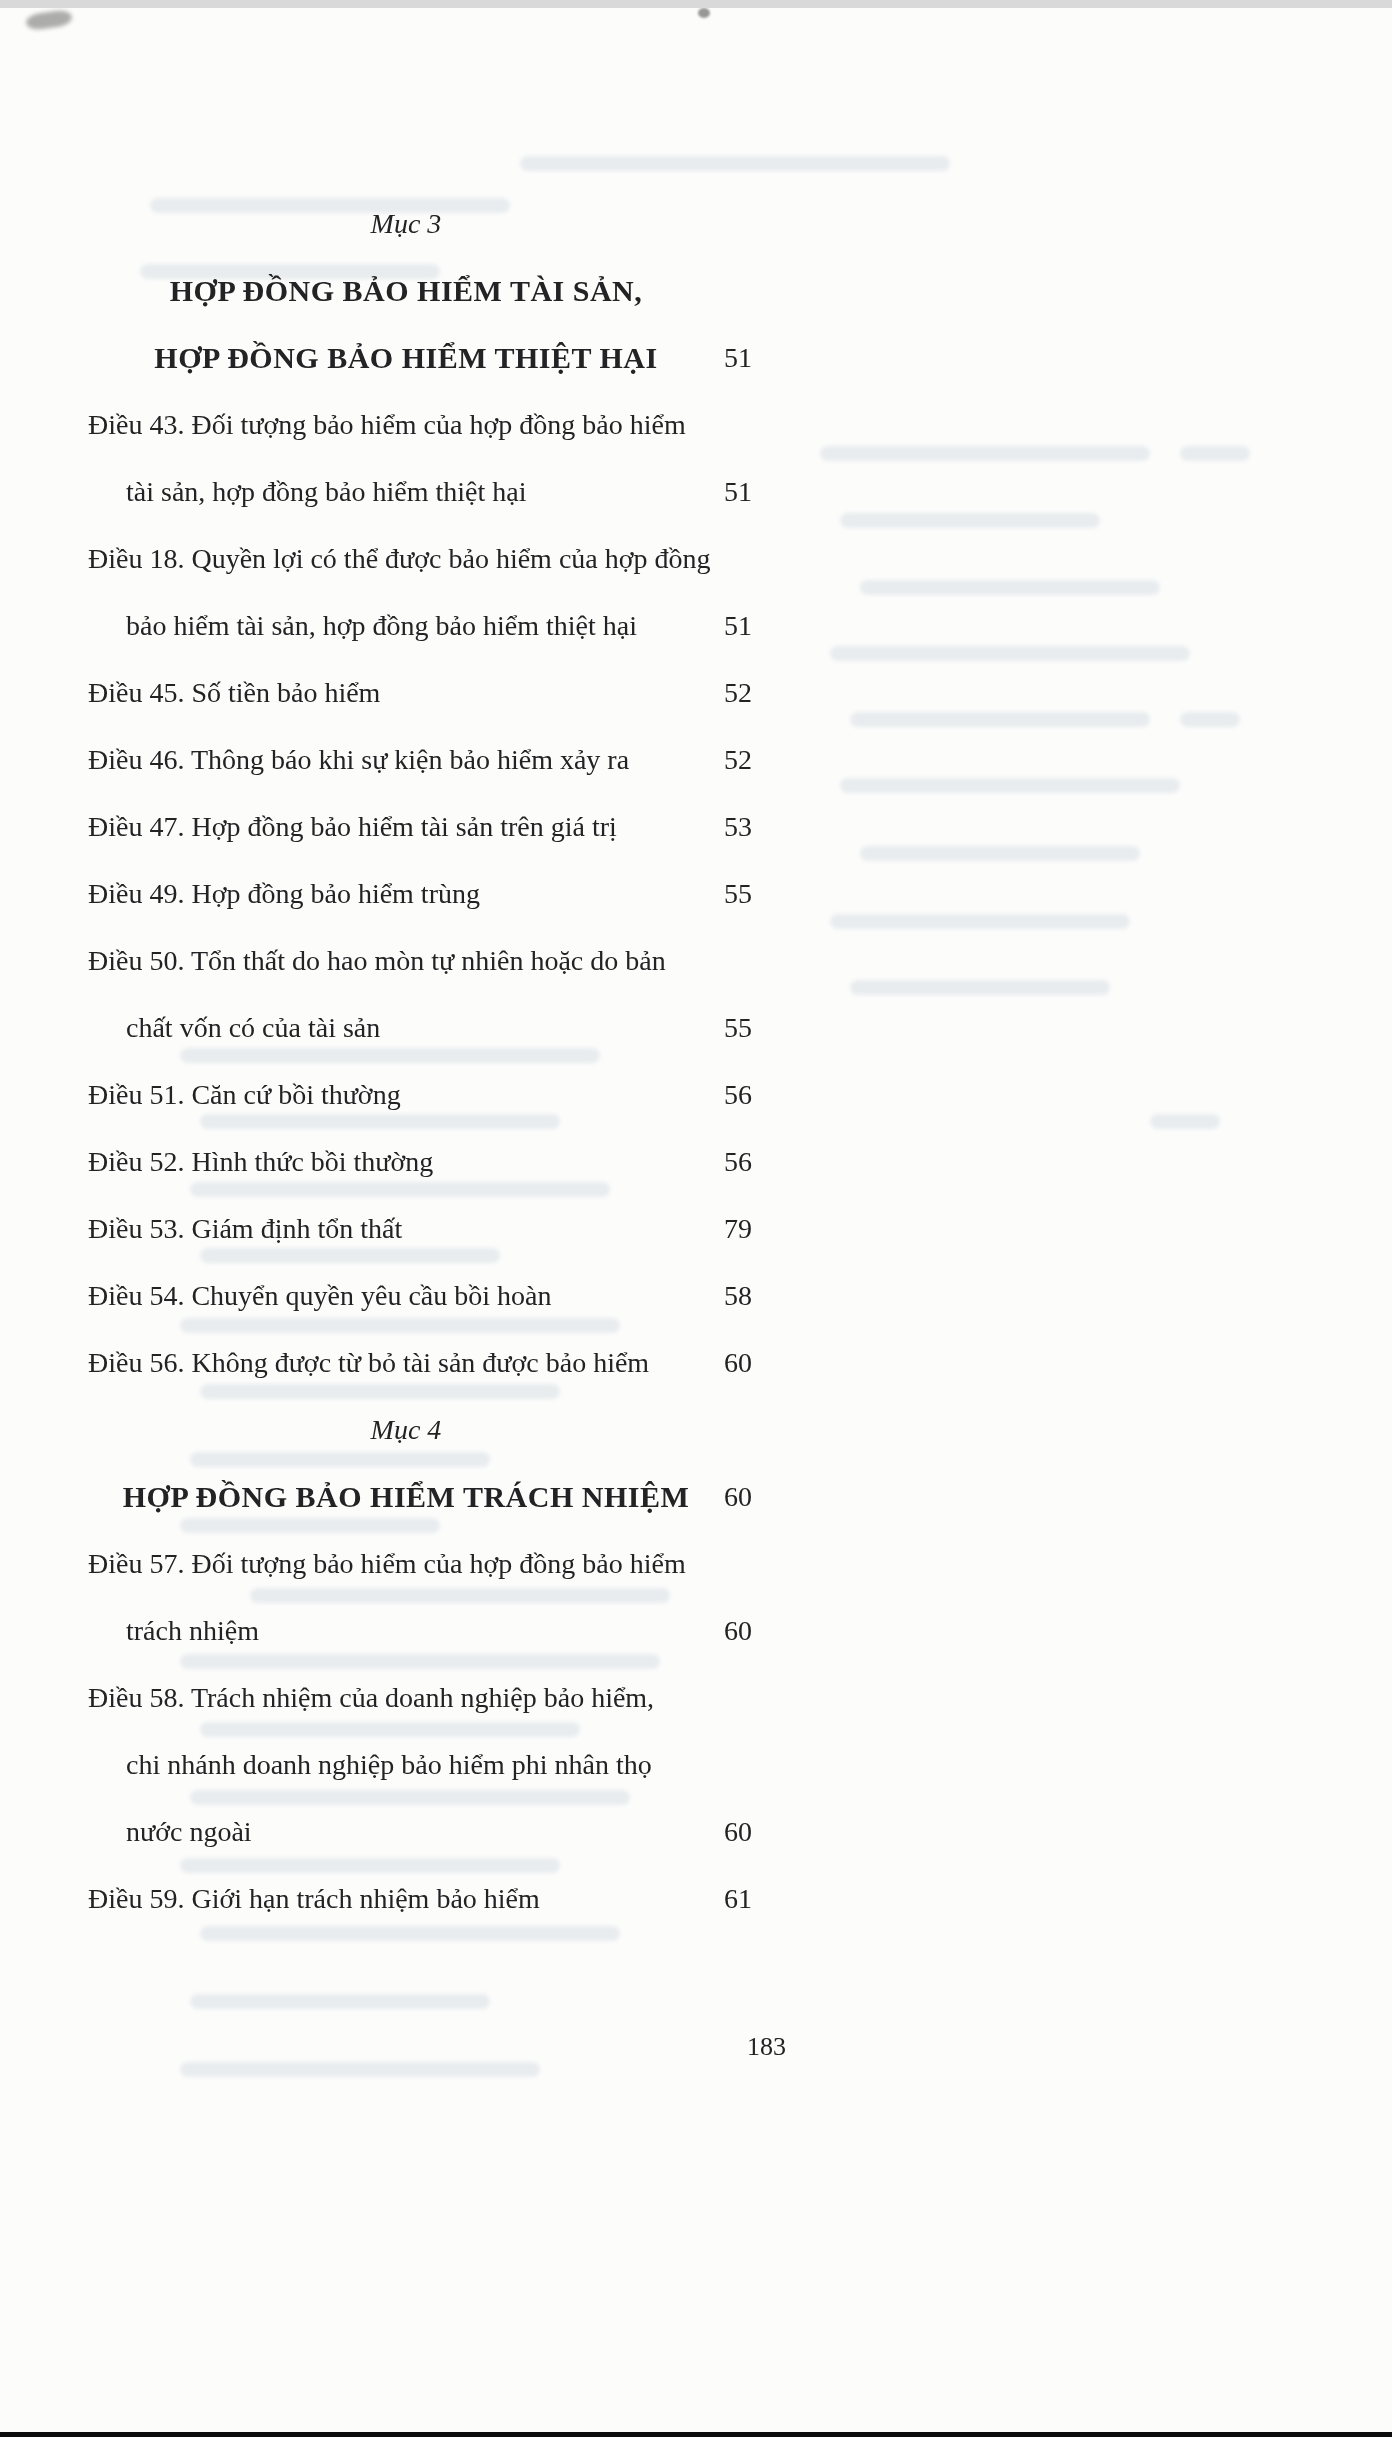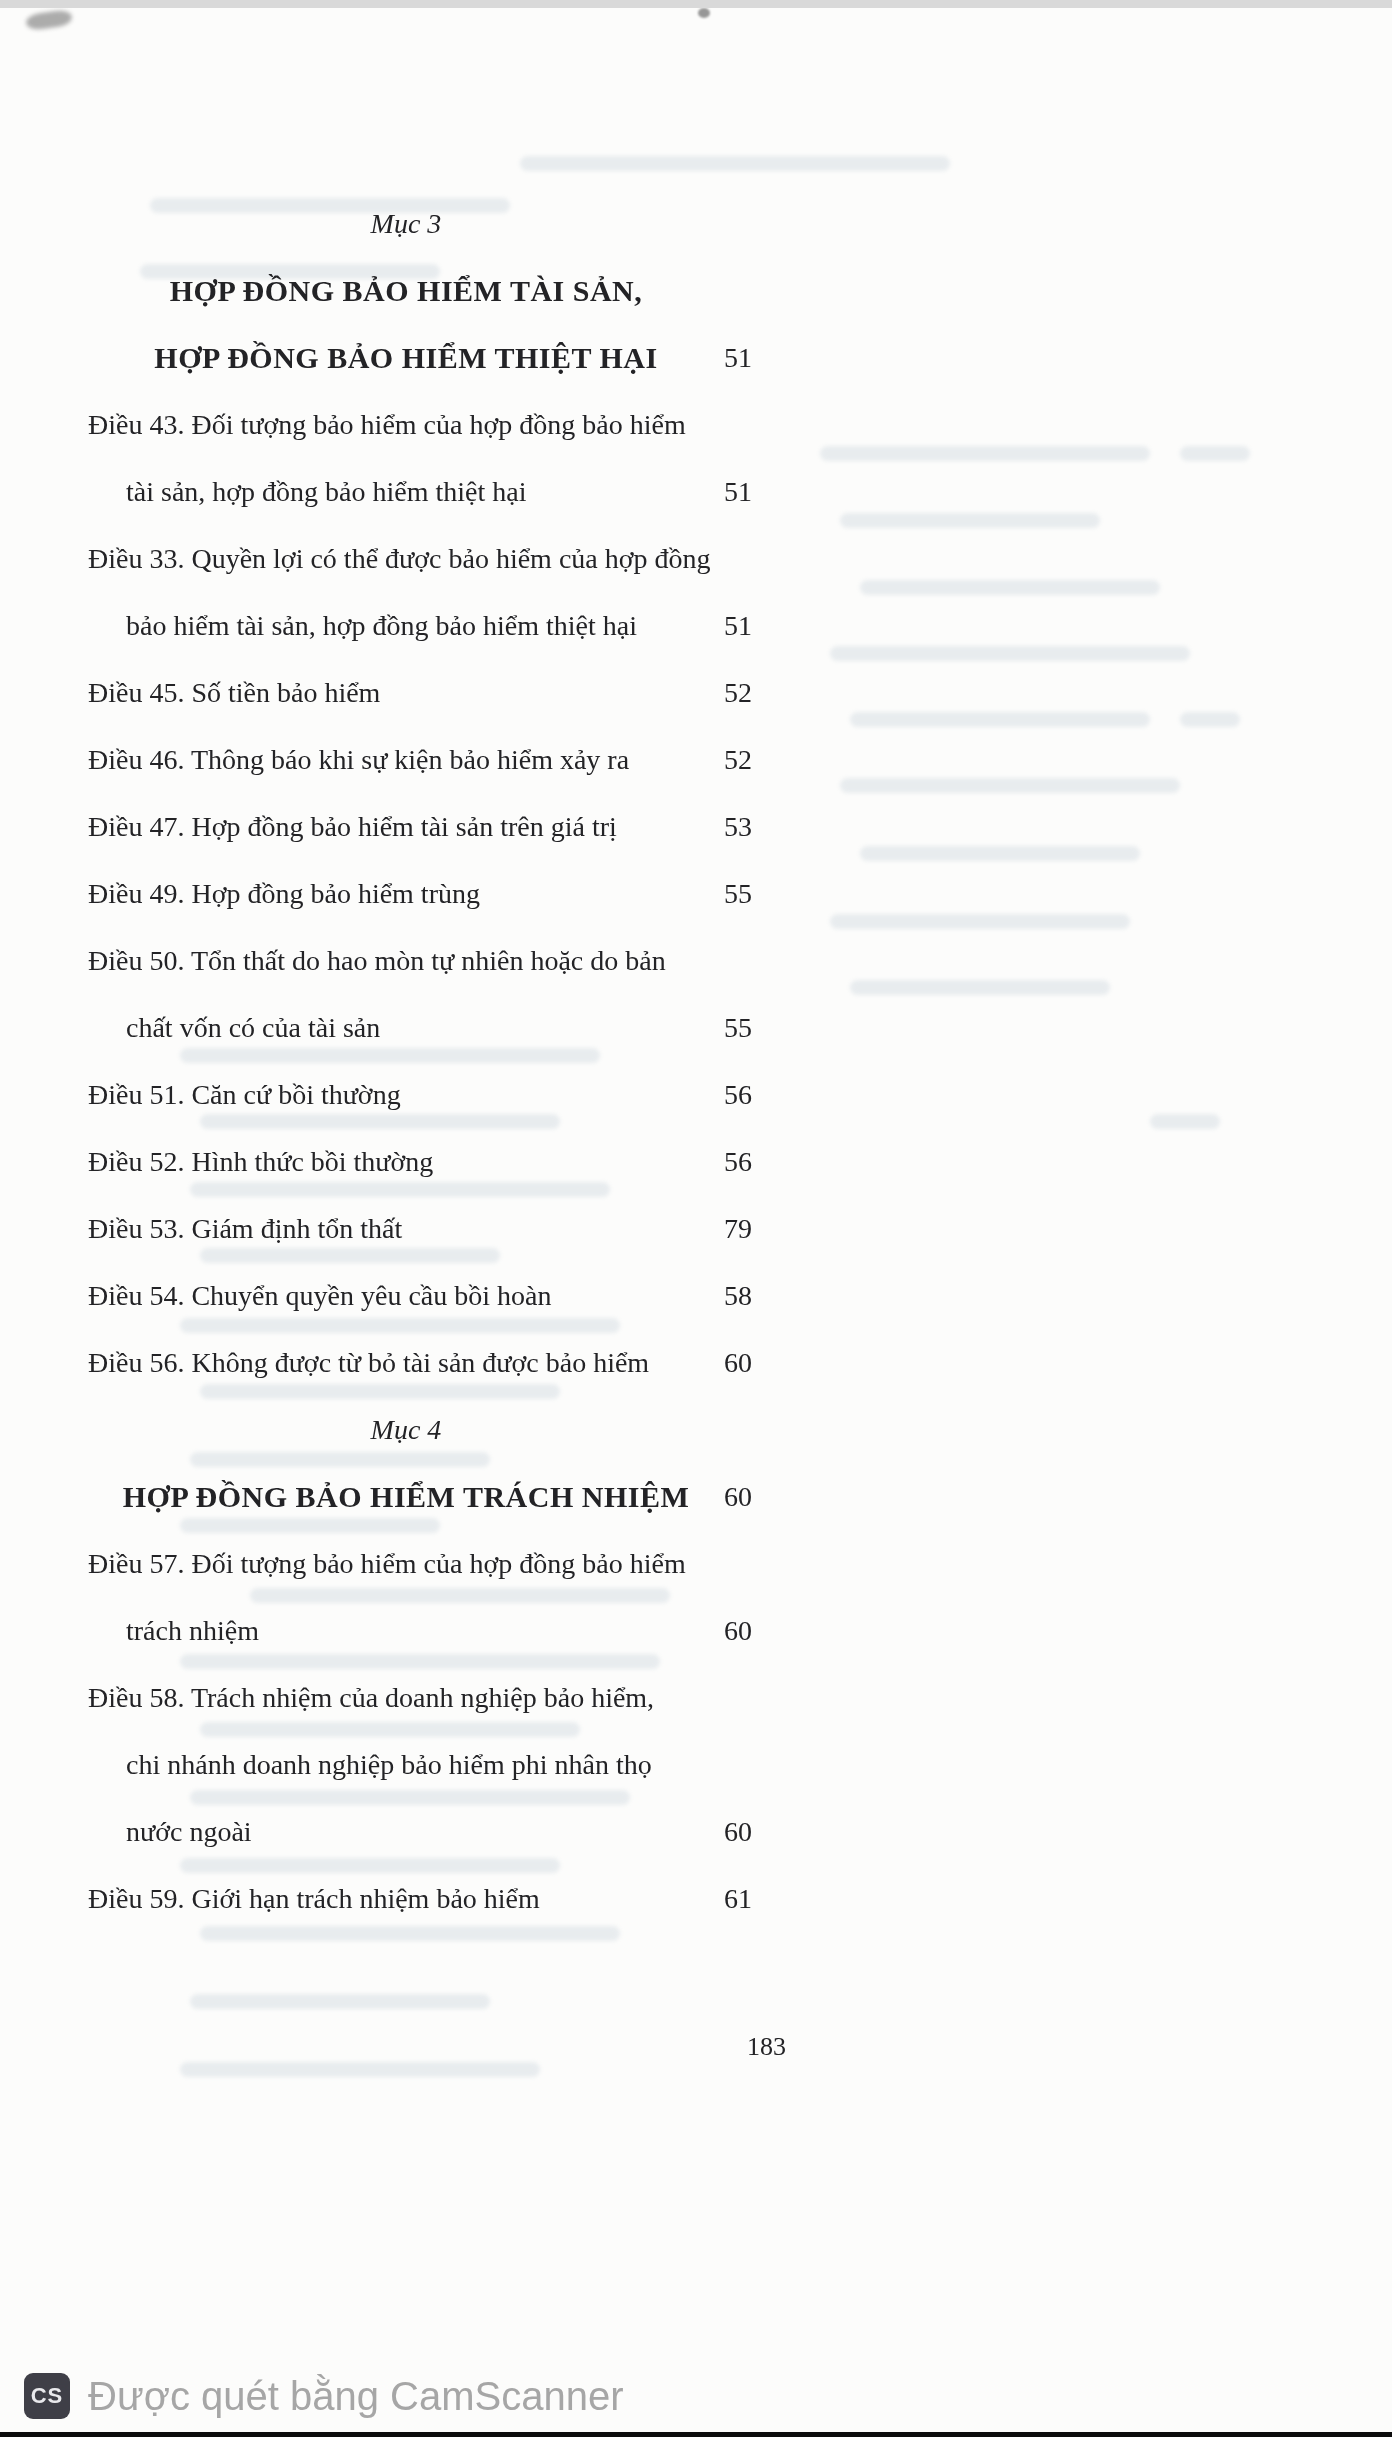--- a/index.html
+++ b/index.html
@@ -148,21 +148,21 @@
         </div>
         <div class="row entry-row">
           <div class="entry-text">
             <div class="entry-line">Điều 43. Đối tượng bảo hiểm của hợp đồng bảo hiểm</div>
             <div class="entry-line cont">tài sản, hợp đồng bảo hiểm thiệt hại</div>
           </div>
           <div class="pagecol">51</div>
         </div>
         <div class="row entry-row">
           <div class="entry-text">
-            <div class="entry-line">Điều 33. Quyền lợi có thể được bảo hiểm của hợp đồng</div>
+            <div class="entry-line">Điều 18. Quyền lợi có thể được bảo hiểm của hợp đồng</div>
             <div class="entry-line cont">bảo hiểm tài sản, hợp đồng bảo hiểm thiệt hại</div>
           </div>
           <div class="pagecol">51</div>
         </div>
         <div class="row entry-row">
           <div class="entry-text">
             <div class="entry-line">Điều 45. Số tiền bảo hiểm</div>
           </div>
           <div class="pagecol">52</div>
         </div>
@@ -249,20 +249,16 @@
         <div class="row entry-row">
           <div class="entry-text">
             <div class="entry-line">Điều 59. Giới hạn trách nhiệm bảo hiểm</div>
           </div>
           <div class="pagecol">61</div>
         </div>
       </div>
     <div class="folio">183</div>
   </main>
 
-  <div class="watermark">
-    <span class="cs-logo">CS</span>
-    <span class="wm-text">Được quét bằng CamScanner</span>
-  </div>
 
   <div class="bottom-bar"></div>
 
 </div>
 
 </body></html>

